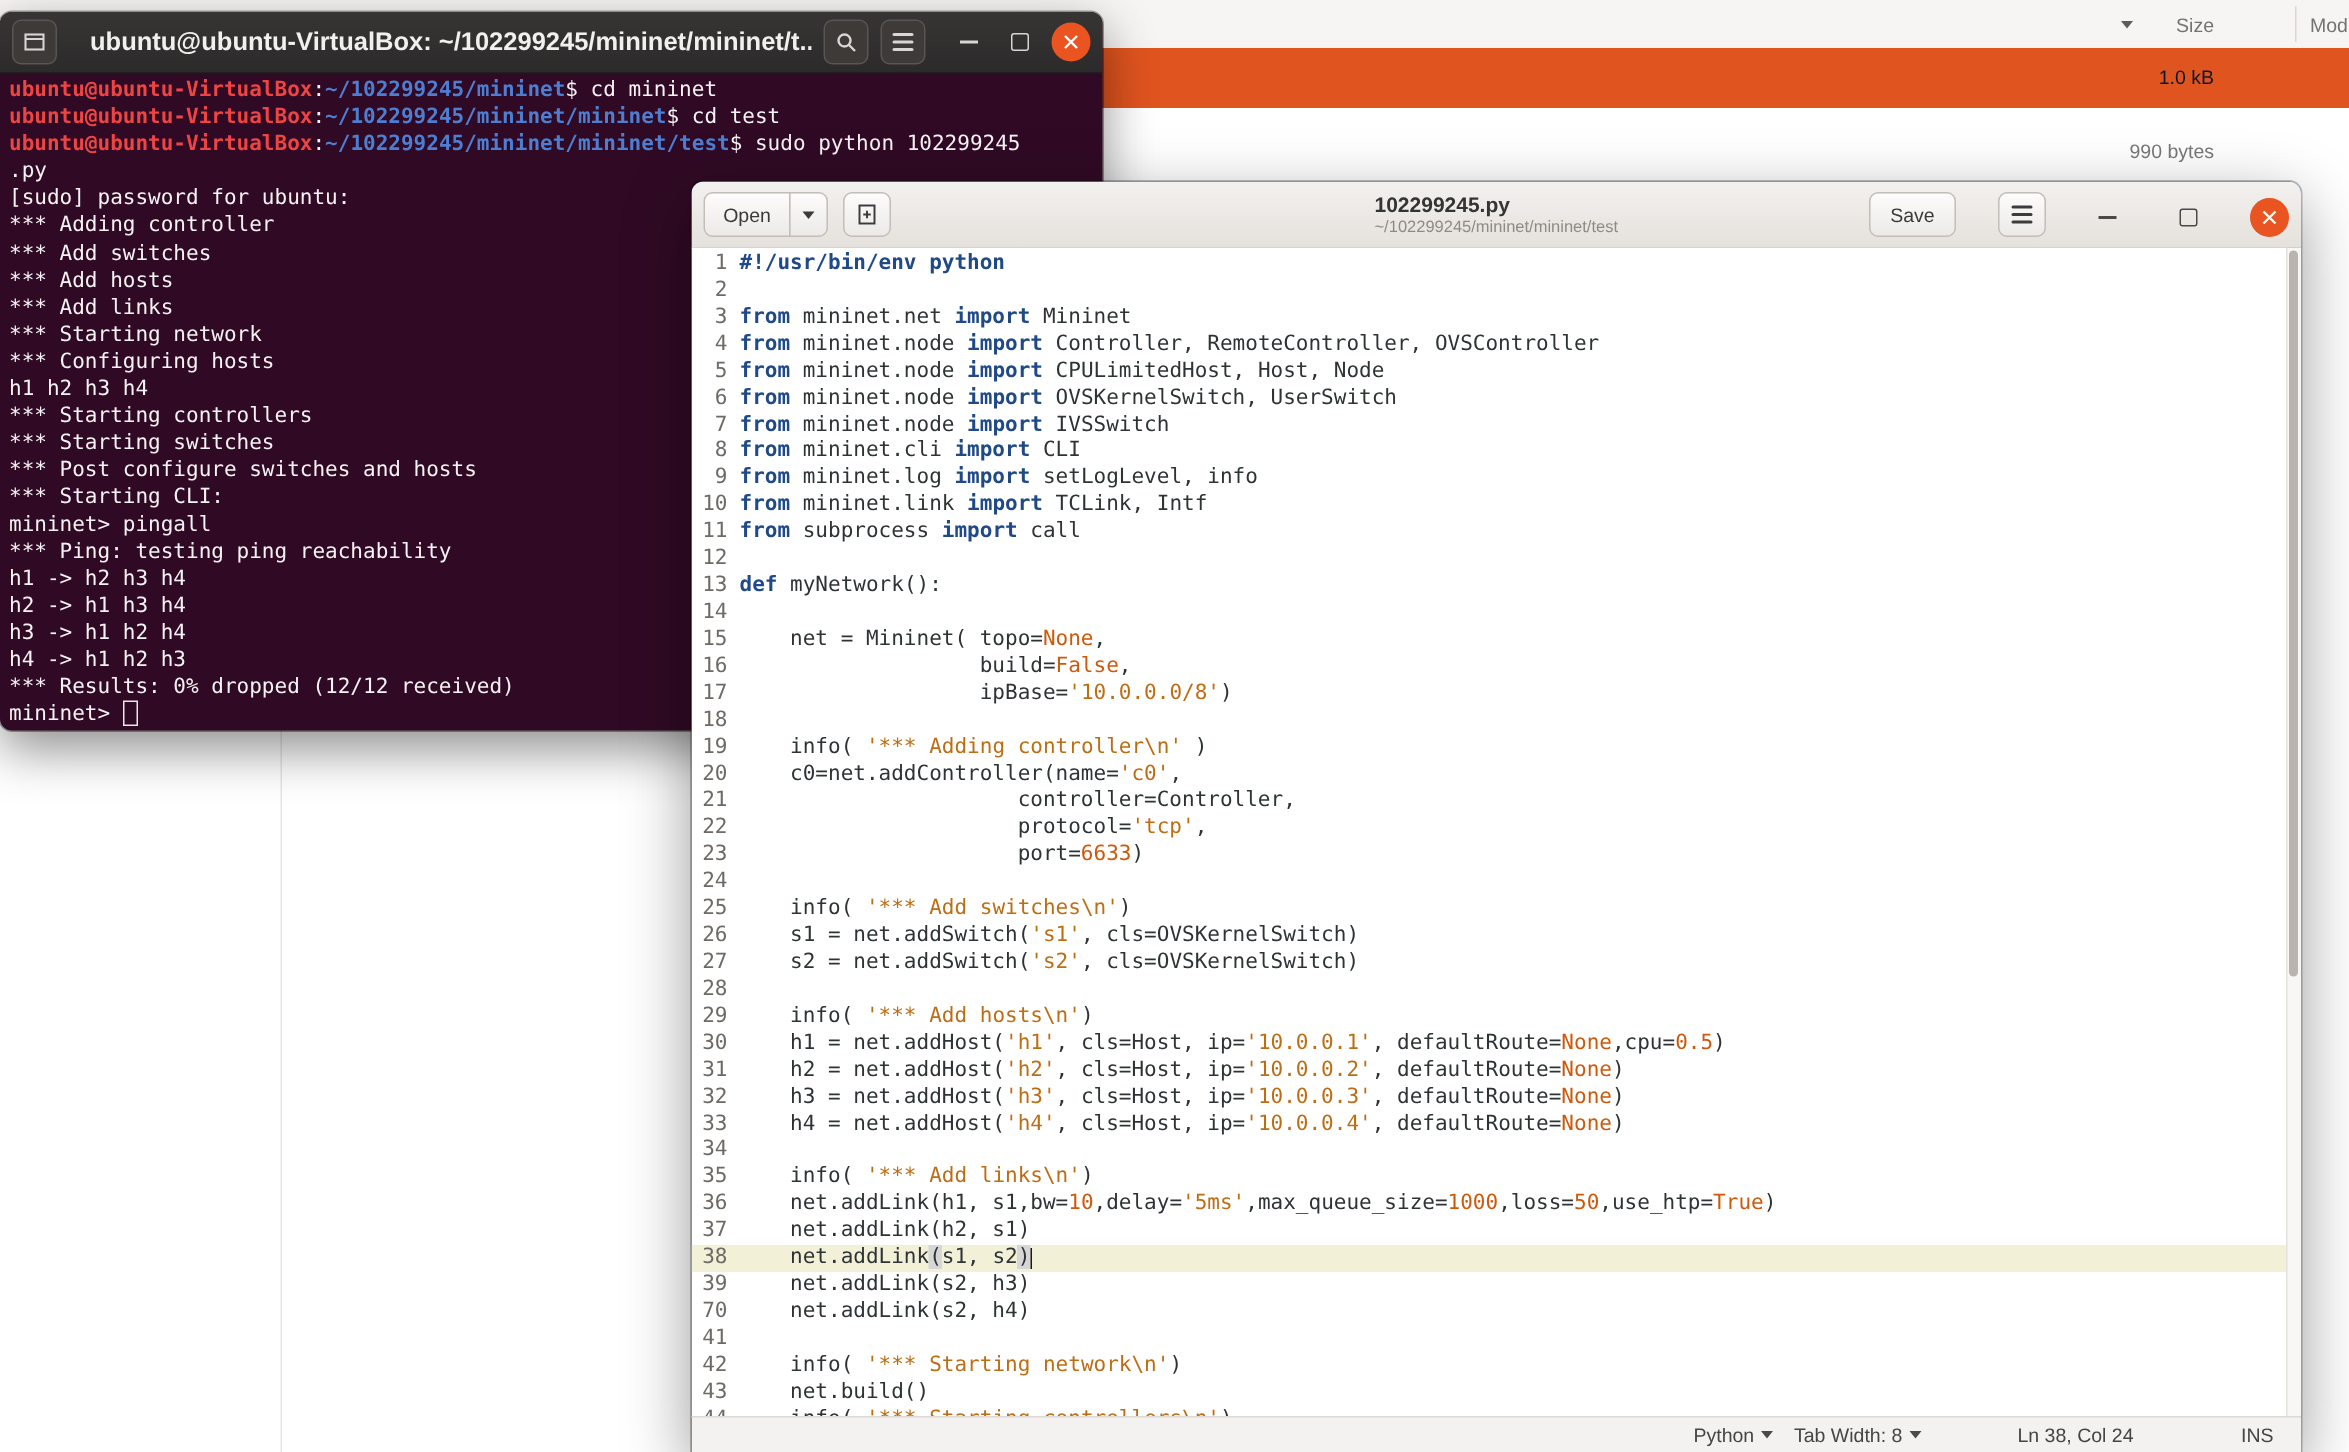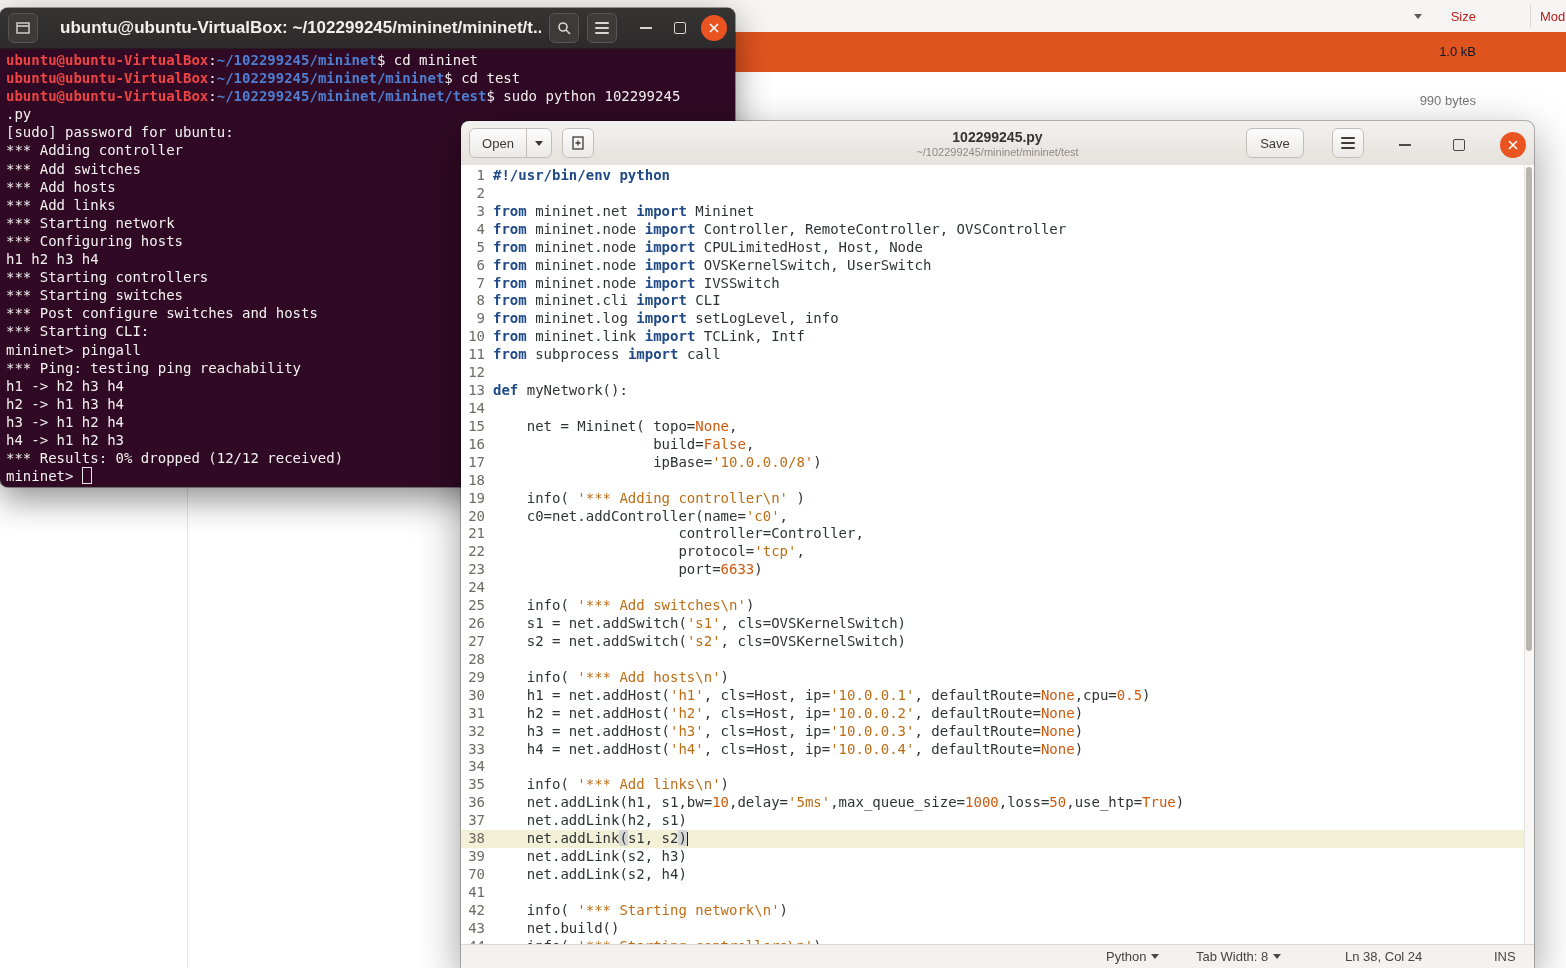--- a/index.html
+++ b/index.html
@@ -2,21 +2,21 @@
 <html><head>
 <meta charset="utf-8">
 <style>
   html,body{margin:0;padding:0;}
   body{width:1566px;height:968px;position:relative;overflow:hidden;background:#ffffff;
        font-family:"Liberation Sans",sans-serif;}
 
   
   .fm-header{position:absolute;top:0;left:0;right:0;height:32px;background:#f6f5f4;
              border-bottom:1px solid #dcd7d2;}
-  .fm-col{position:absolute;top:9px;font-size:13px;color:#b91c1c;}
+  .fm-col{position:absolute;top:9px;font-size:13px;color:#737373;}
   .fm-col-size{right:90px;}
   .fm-col-mod{left:1540px;width:30px;overflow:hidden;white-space:nowrap;}
   .fm-colsep{position:absolute;top:4px;left:1530px;width:1px;height:24px;background:#dcd7d2;}
   .chev{width:0;height:0;border-left:4px solid transparent;border-right:4px solid transparent;
         border-top:5px solid #5c5c5c;display:inline-block;}
   .fm-sort{position:absolute;top:14px;left:1414px;}
   .fm-row-sel{position:absolute;top:32px;left:0;right:0;height:40px;background:#e0541f;}
   .fm-row-sel .sz{position:absolute;top:12px;right:90px;font-size:13px;color:#0f172a;}
   .fm-row2{position:absolute;top:72px;left:0;right:0;height:49px;background:#ffffff;}
   .fm-row2 .sz{position:absolute;top:21px;right:90px;font-size:13px;color:#787878;}
@@ -54,21 +54,21 @@
   .ged-header{position:relative;height:44px;background:linear-gradient(#f3f1ef,#e5e1dc);
               border-bottom:1px solid #c9c3bd;display:flex;align-items:center;padding:0 8px;}
   .btn{height:30px;border:1px solid #c4beb8;background:linear-gradient(#fdfcfc,#eceae7);
        color:#3a3a3a;font-size:13px;display:flex;align-items:center;justify-content:center;
        border-radius:6px;box-sizing:border-box;}
   .open-main{width:58px;border-radius:6px 0 0 6px;}
   .open-arrow{width:26px;border-radius:0 6px 6px 0;margin-left:-1px;}
   .open-arrow .chev{border-top-color:#3a3a3a;}
   .newdoc{width:32px;margin-left:10px;}
   .ged-titlebox{position:absolute;left:50%;top:50%;transform:translate(-50%,-50%);
-                text-align:center;white-space:nowrap;}
+                white-space:nowrap;}
   .ged-title{font-weight:bold;font-size:14px;color:#343434;}
   .ged-sub{font-size:11px;color:#8f8a84;margin-top:1px;}
   .ged-right{margin-left:auto;display:flex;align-items:flex-end;gap:28px;}
   .save-btn{width:58px;}
   .menu-btn{width:32px;}
   .hamb{display:flex;flex-direction:column;gap:3px;}
   .hamb i{display:block;width:14px;height:2px;border-radius:1px;}
   .hamb-dark i{background:#3c3c3c;}
   .hamb-light i{background:#d8d6d4;}
   .gmin{width:12px;height:2px;background:#4a4a4a;display:inline-block;}
@@ -92,21 +92,21 @@
 
   .ged-scroll{position:absolute;right:0;top:44px;bottom:23px;width:10px;background:#f8f7f6;
               border-left:1px solid #e5e2de;box-sizing:border-box;}
   .ged-thumb{position:absolute;top:2px;right:2px;width:6px;height:62%;background:#b9b4ae;
              border-radius:3px;}
 
   .ged-status{position:absolute;left:0;right:0;bottom:0;height:23px;background:#f4f2f0;
               border-top:1px solid #ddd8d3;font-size:13px;color:#454545;}
   .st{position:absolute;top:4px;white-space:nowrap;display:flex;align-items:center;gap:5px;}
   .st .chev{border-top-color:#4a4a4a;}
-  .st-lang{left:645px;}
+  .st-lang{left:668px;}
   .st-tab{left:735px;justify-content:center;}
   .st-pos{left:884px;}
   .st-ins{left:1033px;}
 </style>
 </head>
 <body>
 
 <div class="fm-header">
   <span class="fm-sort chev"></span>
   <span class="fm-col fm-col-size">Size</span>

